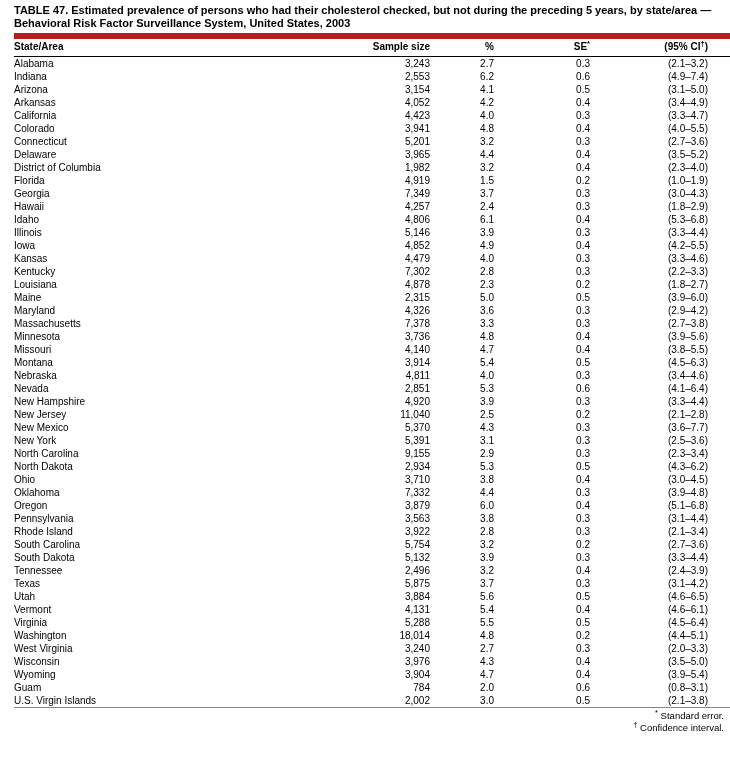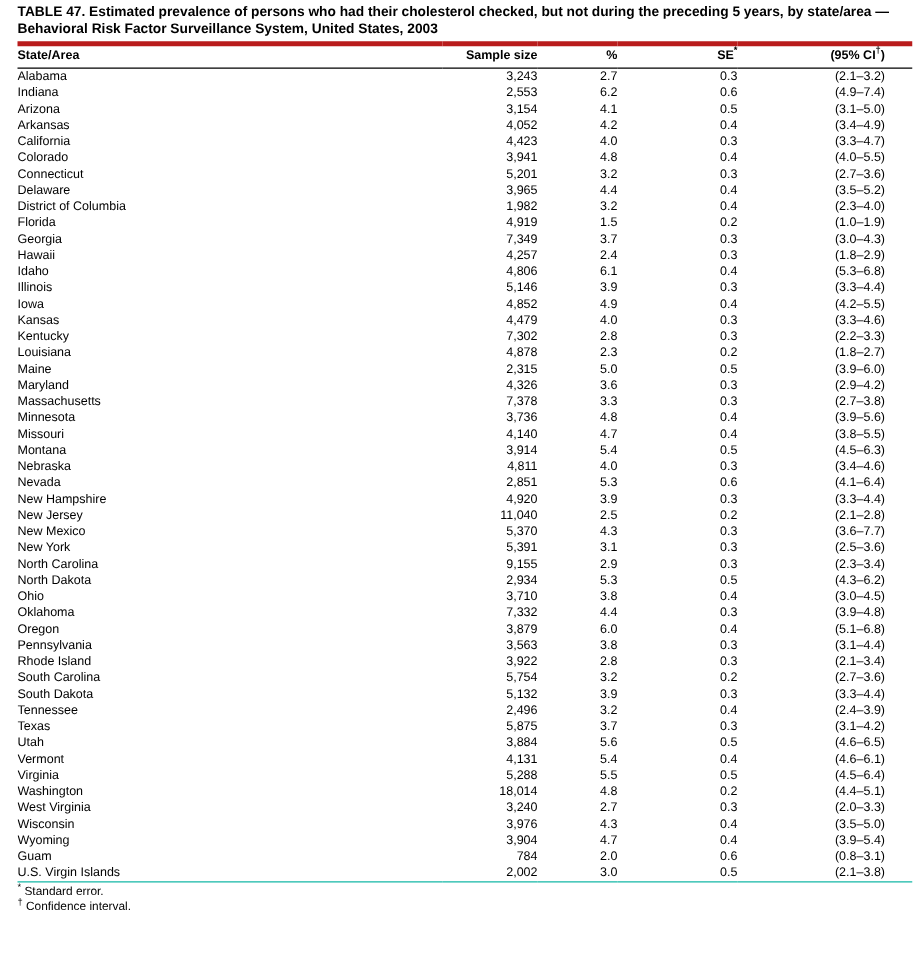--- a/index.html
+++ b/index.html
@@ -30,21 +30,21 @@
   }
   col.c-state  { width: 340px; }
   col.c-sample { width: 76px; }
   col.c-pct    { width: 64px; }
   col.c-se     { width: 96px; }
   col.c-ci     { width: 142px; }
   thead th {
     font-size: 10px;
     font-weight: bold;
     text-align: right;
-    border-top: 4px solid #b91c1c;
+    border-top: 6px solid #b91c1c;
     border-bottom: 1px solid #000;
     padding: 2px 0 3px 0;
     line-height: 12px;
     white-space: nowrap;
   }
   thead th.left { text-align: left; }
   thead th.ci, tbody td.ci { padding-right: 24px; }
   tbody td {
     font-size: 10px;
     line-height: 13px;
@@ -55,20 +55,21 @@
   }
   tbody td.state { text-align: left; }
   tbody tr:last-child td { border-bottom: 1px solid #14b8a6; }
   sup {
     font-size: 7.5px;
     line-height: 0;
     vertical-align: super;
   }
   .footnotes {
     margin-top: 2px;
+    text-align: right;
   }
   .footnotes div {
     font-size: 9.5px;
     line-height: 12px;
   }
 </style>
 </head>
 <body>
 
 <div class="page">

